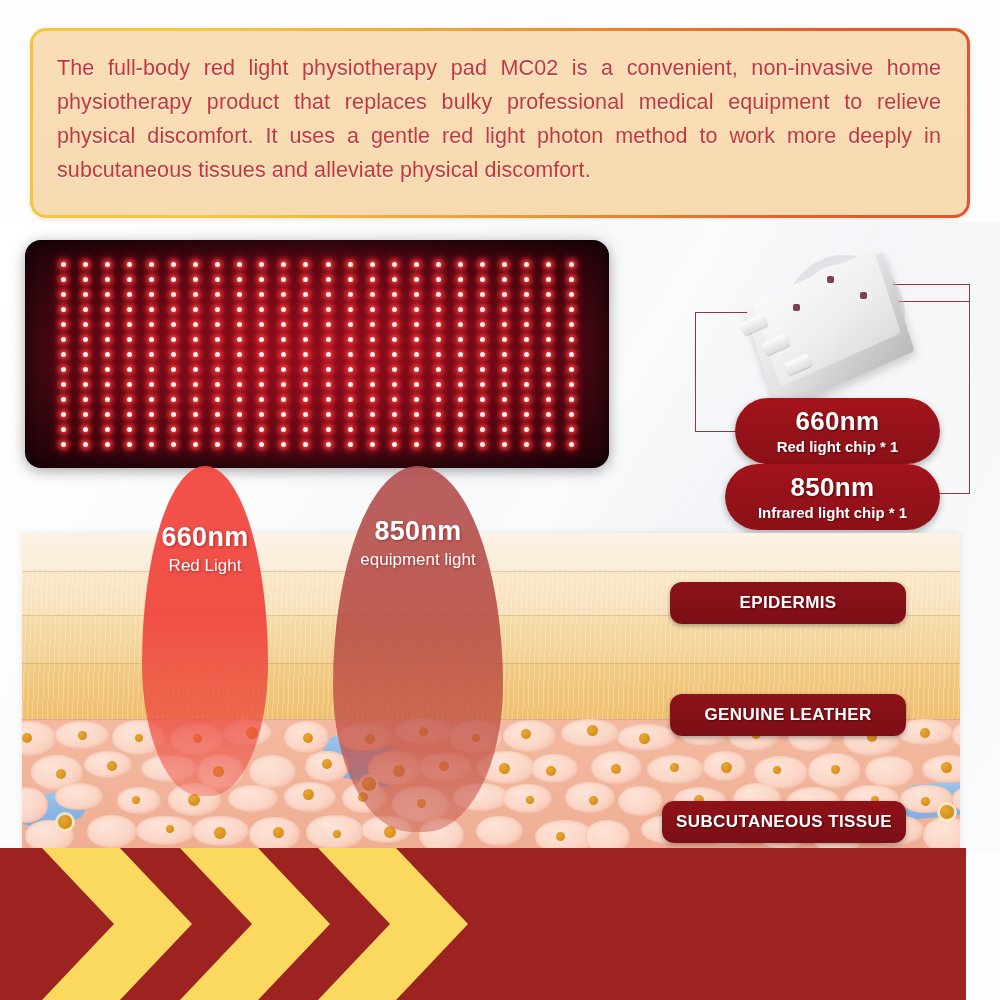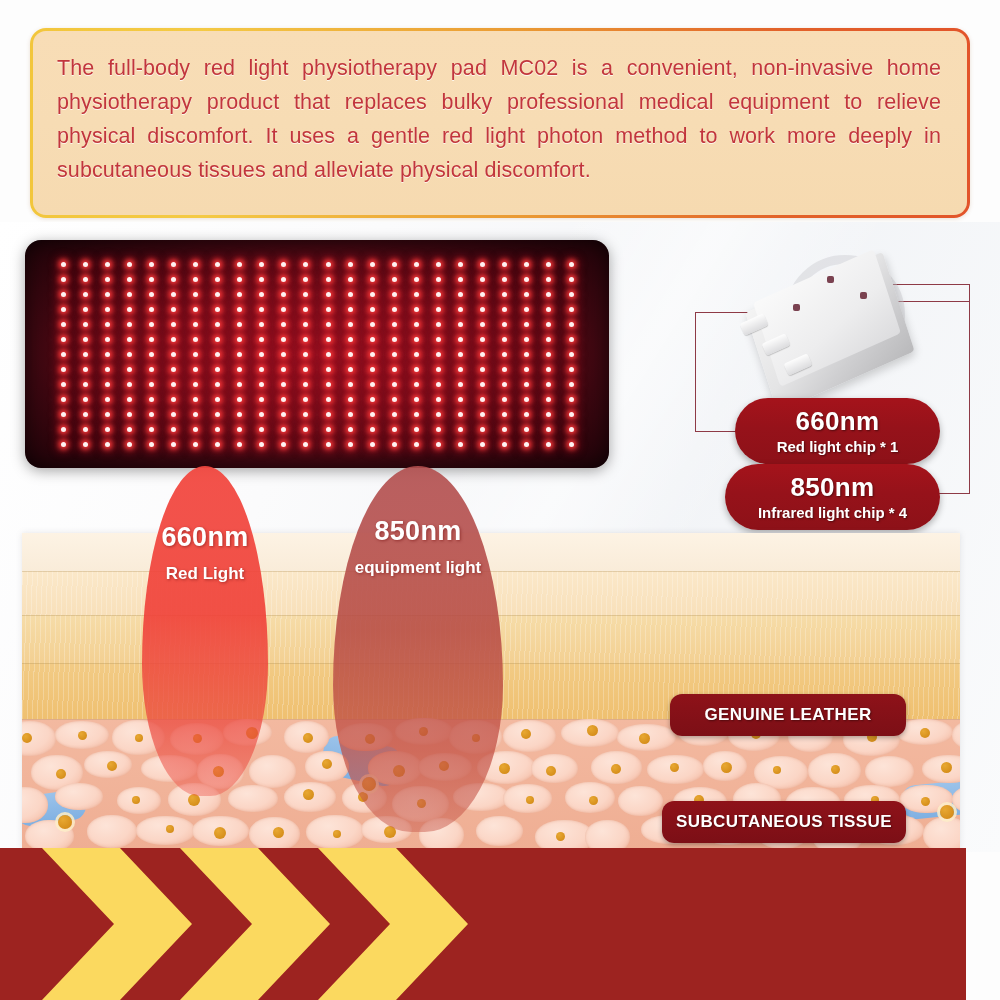--- a/index.html
+++ b/index.html
@@ -170,21 +170,21 @@
   }
   .beam-ir{
     left:333px;top:466px;width:170px;height:366px;
     background:linear-gradient(180deg,rgba(178,78,78,.90) 0%,rgba(182,72,66,.86) 45%,rgba(194,78,66,.72) 78%,rgba(200,90,76,.48) 100%);
   }
   .beam-lab{
     position:absolute;width:100%;text-align:center;color:#fff;
     text-shadow:1px 1px 3px rgba(120,20,20,.6);
   }
   .beam-lab .nm{font-size:27px;font-weight:bold;line-height:30px;letter-spacing:.3px;}
-  .beam-lab .sub{font-size:17px;font-weight:bold;line-height:20px;margin-top:12px;}
+  .beam-lab .sub{font-size:17px;font-weight:normal;line-height:20px;margin-top:4px;}
 
   
   .tag{
     position:absolute;
     background:linear-gradient(180deg,#8e1219 0%,#7c0f16 100%);
     border-radius:12px;
     color:#fff;font-weight:bold;
     display:flex;align-items:center;justify-content:center;
     box-shadow:0 2px 5px rgba(0,0,0,.3);
     letter-spacing:.4px;
@@ -559,21 +559,21 @@
     <div class="chip-die" style="left:58px;top:44px;"></div>
   </div>
 
   <div class="pill" style="left:735px;top:398px;width:205px;height:66px;">
     <div class="nm">660nm</div>
     <div class="sub">Red light chip * 1</div>
   </div>
 
   <div class="pill" style="left:725px;top:464px;width:215px;height:66px;">
     <div class="nm">850nm</div>
-    <div class="sub">Infrared light chip * 4</div>
+    <div class="sub">Infrared light chip * 1</div>
   </div>
 
   <div class="skin">
     <div class="skin-l l1"></div>
     <div class="skin-l l2"></div>
     <div class="skin-l l3"></div>
     <div class="skin-l l4"></div>
     <div class="skin-l l5"></div>
     <div class="fiber"></div>
     <div class="sep" style="top:38px;"></div>
@@ -717,20 +717,23 @@
     </div>
   </div>
 
   <div class="beam beam-ir">
     <div class="beam-lab" style="top:50px;">
       <div class="nm">850nm</div>
       <div class="sub">equipment light</div>
     </div>
   </div>
 
+  <div class="tag" style="left:670px;top:582px;width:236px;height:42px;font-size:17px;">
+    <span>EPIDERMIS</span>
+  </div>
   <div class="tag" style="left:662px;top:801px;width:244px;height:42px;font-size:17px;">
     <span>SUBCUTANEOUS TISSUE</span>
   </div>
   <div class="tag" style="left:670px;top:694px;width:236px;height:42px;font-size:17px;">
     <span>GENUINE LEATHER</span>
   </div>
 
   <div class="banner"></div>
   <div class="chev c1"></div>
   <div class="chev c2"></div>

